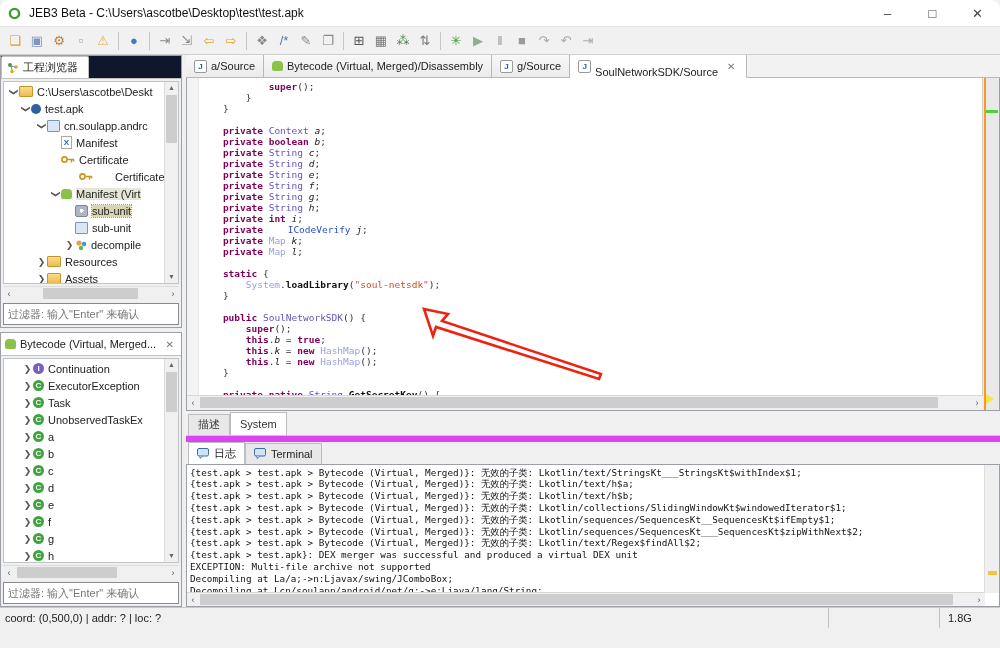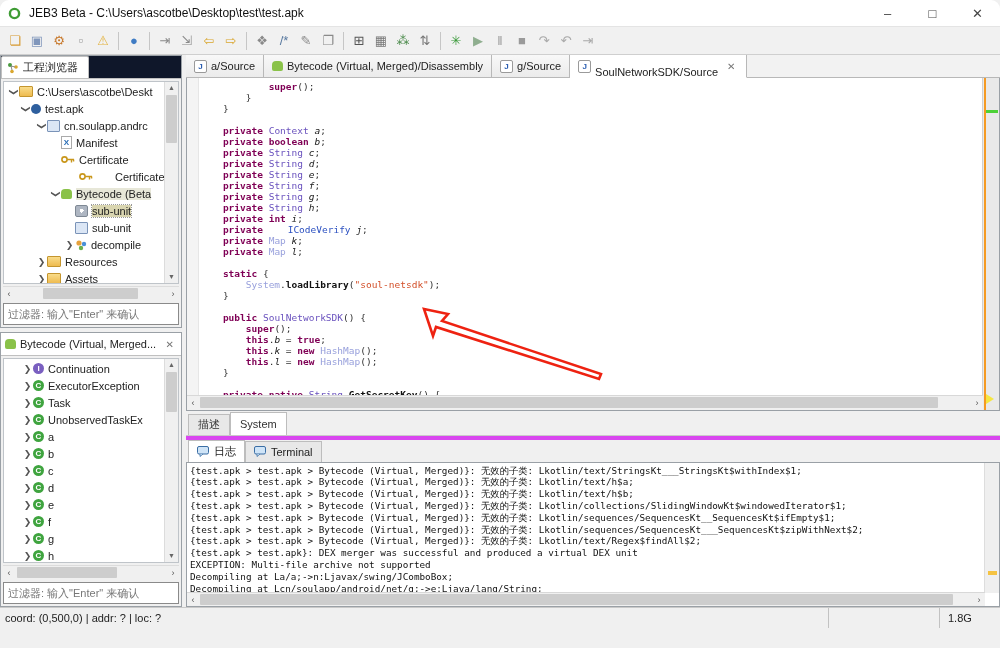--- a/index.html
+++ b/index.html
@@ -75,21 +75,21 @@
   .ov-line{position:absolute;left:1px;top:0;bottom:0;width:2px;background:#f59a23;}
   .ov-green{position:absolute;left:3px;right:1px;top:32px;height:3px;background:#4cd137;}
   .ov-yellow{position:absolute;left:3px;bottom:6px;width:0;height:0;border-top:5px solid transparent;border-bottom:5px solid transparent;border-left:8px solid #f5e642;}
   .code-hscroll{position:absolute;left:0;right:16px;bottom:0;height:14px;background:#f0f0f0;border-top:1px solid #d8d8d8;}
   
   .src-tabs{height:24px;background:#f0f0f0;display:flex;align-items:flex-end;padding-left:2px;border-bottom:1px solid #c9c9c9;}
   .src-tab{height:20px;display:flex;align-items:center;padding:0 9px;font-size:11px;background:#e8e8e8;border:1px solid #bdbdbd;border-bottom:none;color:#333;}
   .src-tab.active{background:#fff;height:22px;font-weight:normal;}
   
   .logpanel{height:172px;display:flex;flex-direction:column;background:#f0f0f0;}
-  .log-tabs{height:22px;display:flex;align-items:flex-end;padding-left:2px;border-top:4px solid #d946ef;text-align:right;}
+  .log-tabs{height:22px;display:flex;align-items:flex-end;padding-left:2px;border-top:6px solid #d946ef;text-align:right;}
   .log-tab{height:20px;display:flex;align-items:center;padding:0 8px;font-size:11px;background:#e8e8e8;border:1px solid #bdbdbd;border-bottom:none;}
   .log-tab.active{background:#fff;height:21px;}
   .log-tab .ic{margin-right:4px;}
   .log-body{position:relative;flex:1;background:#fff;border:1px solid #9aa0a6;box-sizing:border-box;overflow:hidden;}
   .log-lines{position:absolute;left:3px;top:2px;right:15px;bottom:14px;overflow:hidden;font-family:"DejaVu Sans Mono","Liberation Mono",monospace;font-size:9.3px;line-height:11.8px;white-space:nowrap;color:#111;}
   .log-hscroll{position:absolute;left:0;right:14px;bottom:0;height:13px;background:#f0f0f0;border-top:1px solid #d8d8d8;}
   .log-vscroll{position:absolute;right:0;top:0;bottom:13px;width:14px;background:#efefef;border-left:1px solid #ddd;}
   .log-mark{position:absolute;right:2px;bottom:18px;width:9px;height:4px;background:#f5c342;}
   
   .statusbar{height:20px;background:#f0f0f0;border-top:1px solid #c9c9c9;display:flex;align-items:center;font-size:11px;color:#222;}
@@ -216,21 +216,21 @@
                   <svg width="14" height="9">
                     <circle cx="3.5" cy="4.5" r="2.6" fill="none" stroke="#c9971c" stroke-width="1.6"></circle>
                     <path d="M6.2 4.5 H13 M10.5 4.5 V7.5 M12.6 4.5 V6.5" stroke="#c9971c" stroke-width="1.4" fill="none"></path>
                   </svg>
                 </span>
                 <span class="lbl">Certificate #2</span>
               </div>
               <div class="trow hl-hover" style="padding-left: 46px;">
                 <span class="chev open">❯</span>
                 <span class="ic ic-android"></span>
-                <span class="lbl">Bytecode (Beta</span>
+                <span class="lbl">Manifest (Virt</span>
               </div>
               <div class="trow hl-selected" style="padding-left: 60px;">
                 <span class="chev"></span>
                 <span class="ic ic-dex"></span>
                 <span class="lbl">sub-unit</span>
               </div>
               <div class="trow" style="padding-left: 60px;">
                 <span class="chev"></span>
                 <span class="ic ic-package"></span>
                 <span class="lbl">sub-unit</span>

